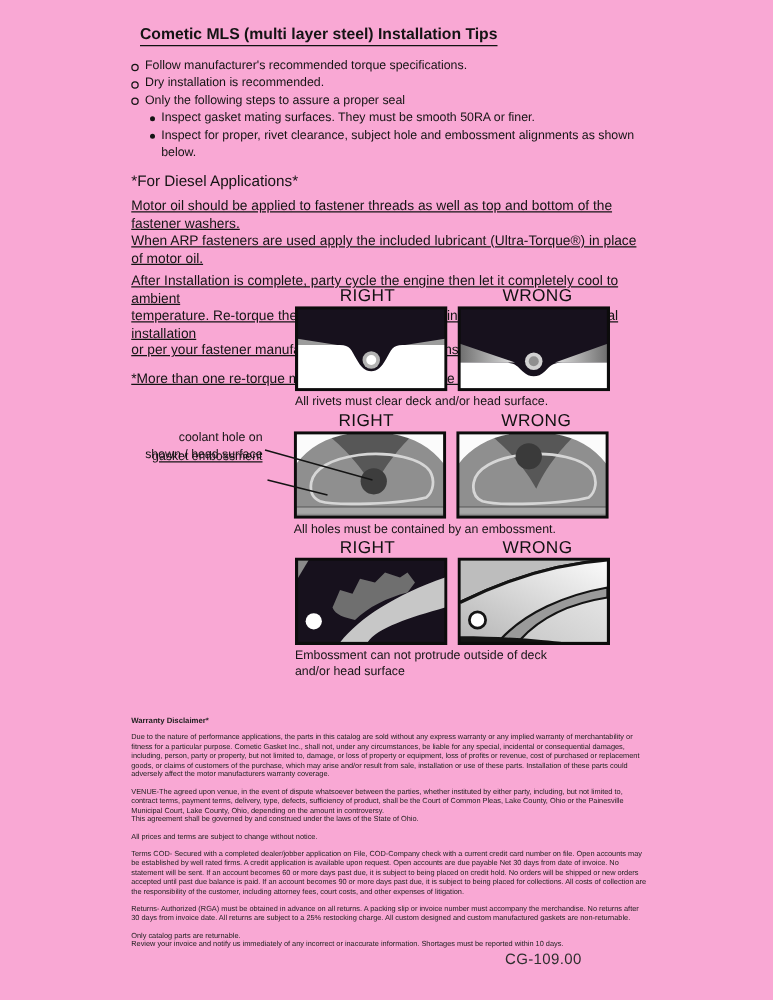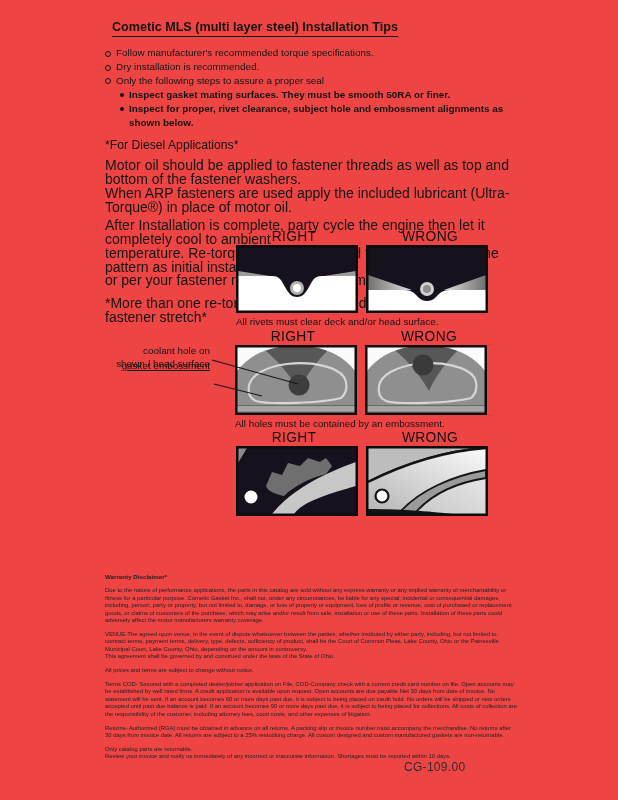--- a/index.html
+++ b/index.html
@@ -1,27 +1,27 @@
 <!DOCTYPE html>
 <html><head>
 <meta charset="utf-8">
 <style>
   html,body{margin:0;padding:0;background:#fff;}
-  .page{position:relative;width:618px;height:800px;background:#ef4444;overflow:hidden;
+  .page{position:relative;width:618px;height:800px;background:#f9a8d4;overflow:hidden;
         font-family:"Liberation Sans",sans-serif;color:#141414;}
   
   .top-block{position:absolute;left:105px;top:20px;width:415px;}
   .title{font-size:12.6px;font-weight:bold;margin:0 0 9px 7px;}
   .title .u{border-bottom:1.6px solid #111;padding-bottom:2px;display:inline-block;}
   .bullet-row{display:flex;gap:5px;font-size:9.9px;line-height:13.9px;}
-  .bullet-row.sub{margin-left:15px;font-weight:bold;}
+  .bullet-row.sub{margin-left:15px;}
   .ring{flex:none;width:4px;height:4px;border:1px solid #141414;border-radius:50%;margin-top:4.6px;}
   .dot{flex:none;width:4px;height:4px;background:#141414;border-radius:50%;margin-top:5px;}
   .diesel-heading{font-size:12.2px;font-weight:normal;margin:9px 0 7px 0;}
-  p.body{font-size:14px;line-height:13.8px;margin:0 0 4.5px 0;white-space:pre-line;}
+  p.body{font-size:11px;line-height:13.8px;margin:0 0 4.5px 0;white-space:pre-line;text-decoration:underline;}
   p.note{margin-top:9px;}
   
   .fig{position:absolute;width:252px;}
   .labels{display:flex;gap:20px;}
   .labels span{width:122px;text-align:center;font-size:13.8px;letter-spacing:.3px;color:#111;}
   .panels{display:flex;gap:8px;margin-top:1px;}
   .panels svg{display:block;}
   .caption{font-size:9.9px;line-height:12.5px;margin-top:3px;white-space:pre-line;}
   .annotation{position:absolute;font-size:9.9px;line-height:12.5px;text-align:right;white-space:pre-line;}
   .ann-coolant{left:116px;top:345px;width:94px;}
@@ -179,20 +179,22 @@
         <path d="M2,2 H120 C80,5 42,16 2,36 Z" fill="#bdbdbd"></path>
         <path d="M2,36 C42,16 80,5 120,2" stroke="#141414" stroke-width="2.5" fill="none"></path>
         <path d="M2,36 C42,16 80,5 120,2 L120,24 C86,30 54,44 34,66 L2,66 Z" fill="url(#e3band)"></path>
         <path d="M2,36 C42,16 80,5 120,2" stroke="#141414" stroke-width="2.5" fill="none"></path>
         <path d="M120,24 C86,30 54,44 34,66 C40,68 46,68 50,66 C68,46 94,36 120,32 Z" fill="#9a9a9a" stroke="#141414" stroke-width="1.8"></path>
         <path d="M2,63 C40,63 70,66 86,68 L2,68 Z" fill="#141414"></path>
         <circle cx="16" cy="50" r="6.5" fill="#ffffff" stroke="#141414" stroke-width="2.2"></circle>
         <rect x="1.25" y="1.25" width="119.5" height="67.5" fill="none" stroke="#0c0c0c" stroke-width="2.5"></rect>
       </svg>
     </div>
+    <div class="caption">Embossment can not protrude outside of deck
+and/or head surface</div>
   </div>
 
   <div class="legal">
     <div class="legal-heading">Warranty Disclaimer*</div>
     <p>Due to the nature of performance applications, the parts in this catalog are sold without any express warranty or any implied warranty of merchantability or fitness for a particular purpose.  Cometic Gasket Inc., shall not, under any circumstances, be liable for any special, incidental or consequential damages, including, person, party or property, but not limited to, damage, or loss of property or equipment, loss of profits or revenue, cost of purchased or replacement goods, or claims of customers of the purchase, which may arise and/or result from sale, installation or use of these parts.  Installation of these parts could adversely affect the motor manufacturers warranty coverage.</p>
     <p>VENUE-The agreed upon venue, in the event of dispute whatsoever between the parties, whether instituted by either party, including, but not limited to, contract terms, payment terms, delivery, type, defects, sufficiency of product, shall be the Court of Common Pleas, Lake County, Ohio or the Painesville Municipal Court, Lake County, Ohio, depending on the amount in controversy.
 This agreement shall be governed by and construed under the laws of the State of Ohio.</p>
     <p>All prices and terms are subject to change without notice.</p>
     <p>Terms COD- Secured with a completed dealer/jobber application on File, COD-Company check with a current credit card number on file.  Open accounts may be established by well rated firms.  A credit application is available upon request.  Open accounts are due payable Net 30 days from date of invoice.  No statement will be sent.  If an account becomes 60 or more days past due, it is subject to being placed on credit hold.  No orders will be shipped or new orders accepted until past due balance is paid.  If an account becomes 90 or more days past due, it is subject to being placed for collections.  All costs of collection are the responsibility of the customer, including attorney fees, court costs, and other expenses of litigation.</p>
     <p>Returns- Authorized (RGA) must be obtained in advance on all returns.  A packing slip or invoice number must accompany the merchandise.  No returns after 30 days from invoice date.  All returns are subject to a 25% restocking charge.  All custom designed and custom manufactured gaskets are non-returnable.</p>

